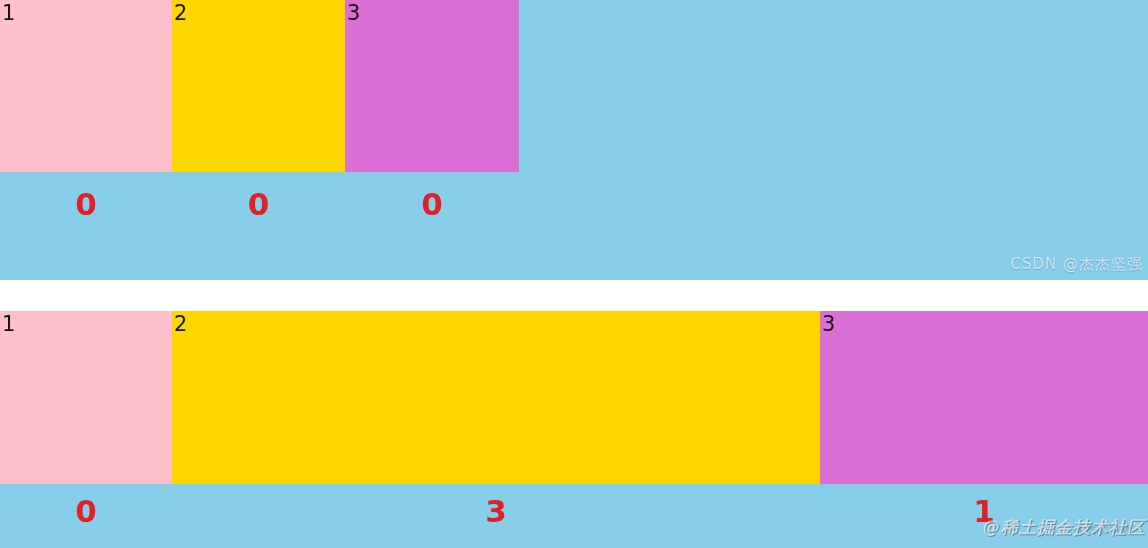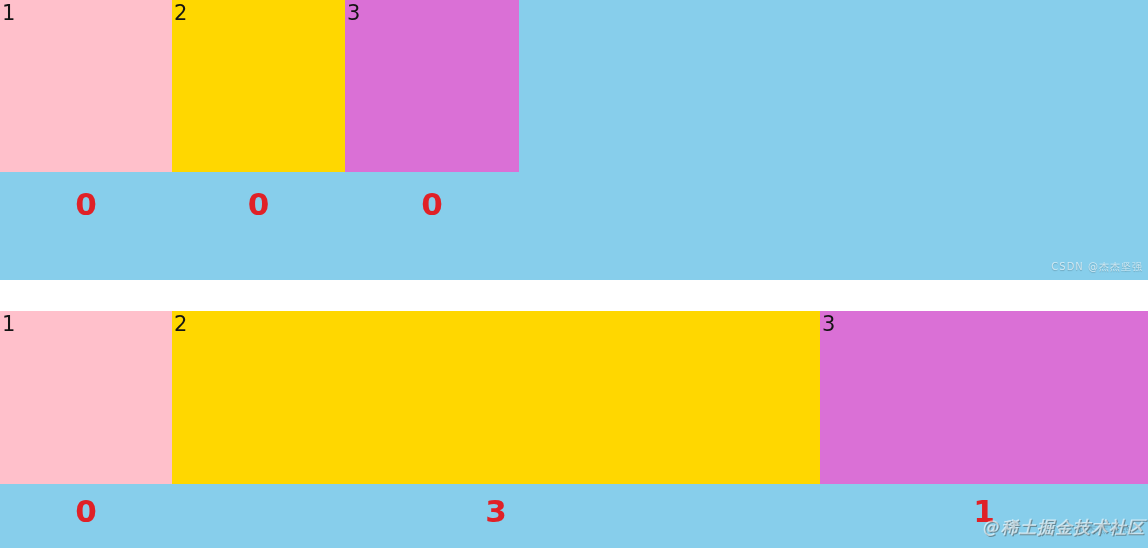--- a/index.html
+++ b/index.html
@@ -58,21 +58,21 @@
     color: var(--grow-number, #E02127);
   }
   .wm {
     position: absolute;
     white-space: nowrap;
     pointer-events: none;
   }
   .wm-top {
     right: 5px;
     bottom: 6px;
-    font-size: 10px;
+    font-size: 15px;
     letter-spacing: 1px;
     color: rgba(255, 255, 255, 0.62);
     text-shadow: 0 1px 1px rgba(0, 0, 0, 0.20);
   }
   .wm-bottom-front {
     right: 3px;
     bottom: 9px;
     font-size: 17px;
     font-weight: 600;
     letter-spacing: 1px;

